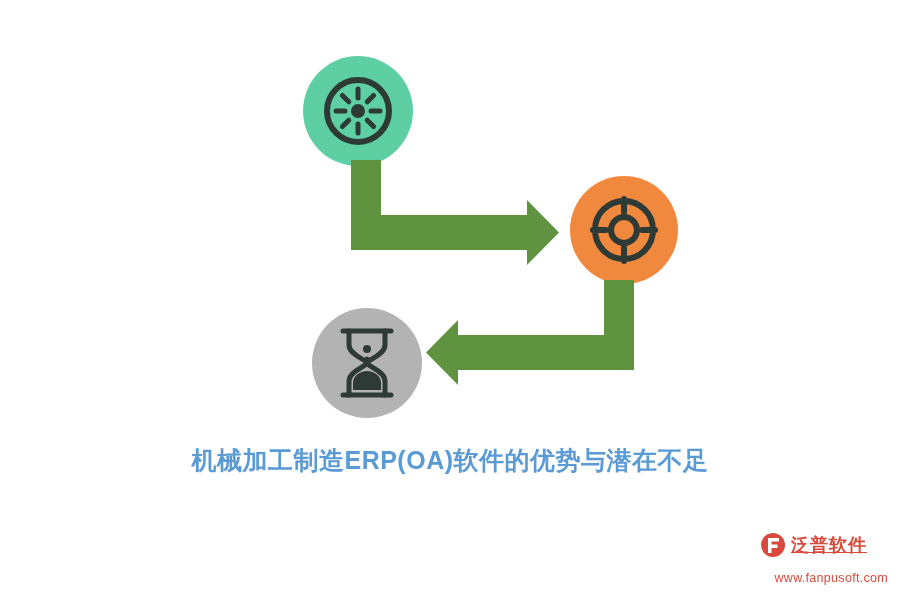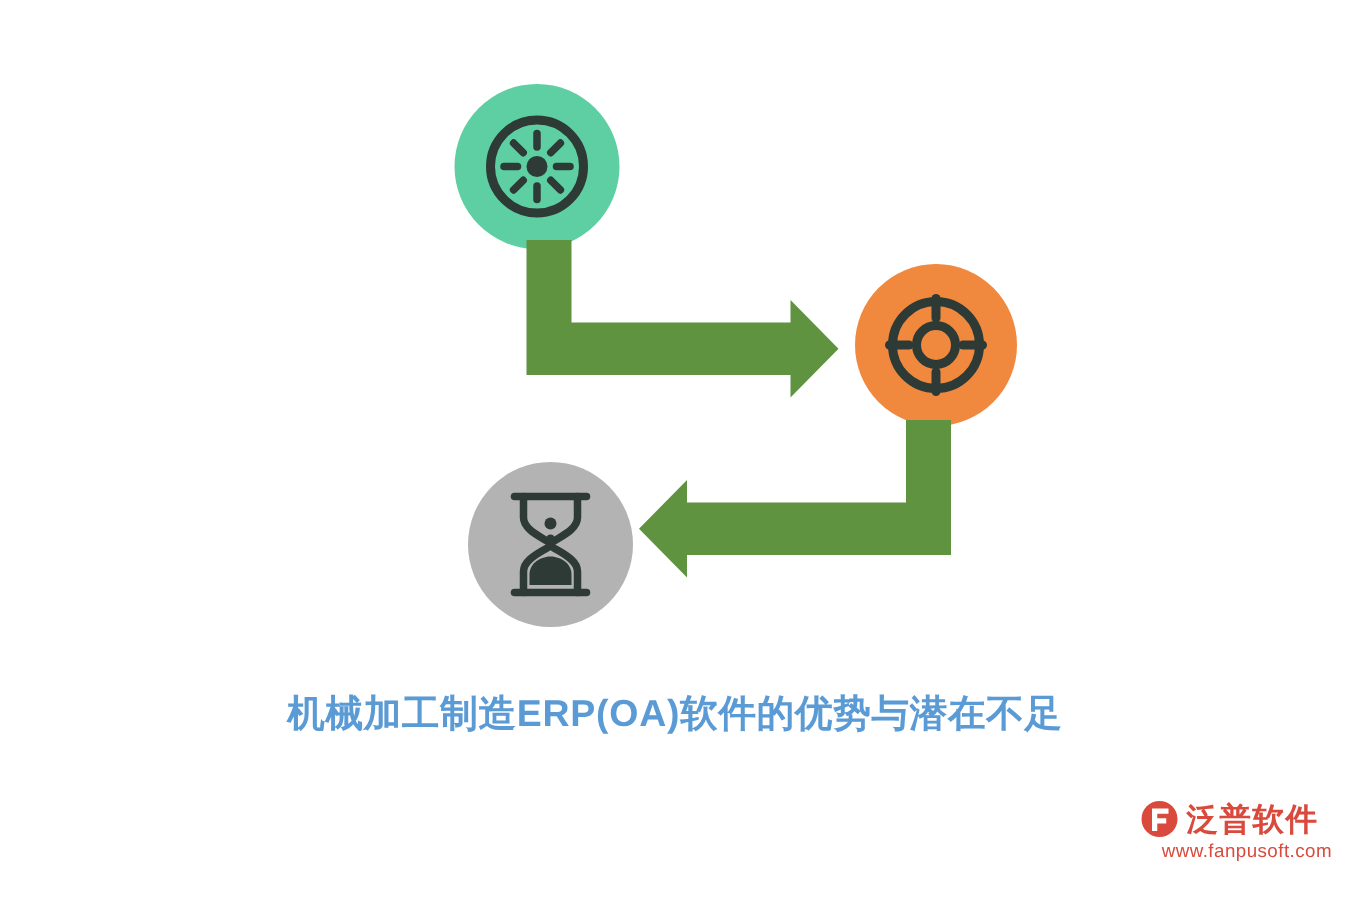--- a/index.html
+++ b/index.html
@@ -56,21 +56,21 @@
     position: absolute;
     overflow: visible;
   }
   #arrow-one { left: 345px; top: 160px; }
   #arrow-two { left: 410px; top: 280px; }
 
   
   #caption {
     position: absolute;
     left: 0;
-    top: 459px;
+    top: 443px;
     width: 900px;
     text-align: center;
     color: #5b9bd5;
     font-size: 25px;
     font-weight: bold;
     line-height: 34px;
     letter-spacing: 0.5px;
   }
   #caption .line { display: block; }
 
@@ -87,27 +87,28 @@
     align-items: center;
     gap: 5px;
   }
   #logo-mark {
     width: 26px;
     height: 26px;
     flex: none;
   }
   #logo-name {
     color: #d94a3d;
-    font-size: 21px;
+    font-size: 18px;
     font-weight: bold;
     letter-spacing: 1px;
     white-space: nowrap;
+    text-decoration: underline;
   }
   #logo-url {
-    margin-top: 0;
+    margin-top: 13px;
     color: #d94a3d;
     font-size: 12.5px;
     letter-spacing: 0.3px;
     text-align: right;
     white-space: nowrap;
   }
 </style>
 </head>
 <body>
 

